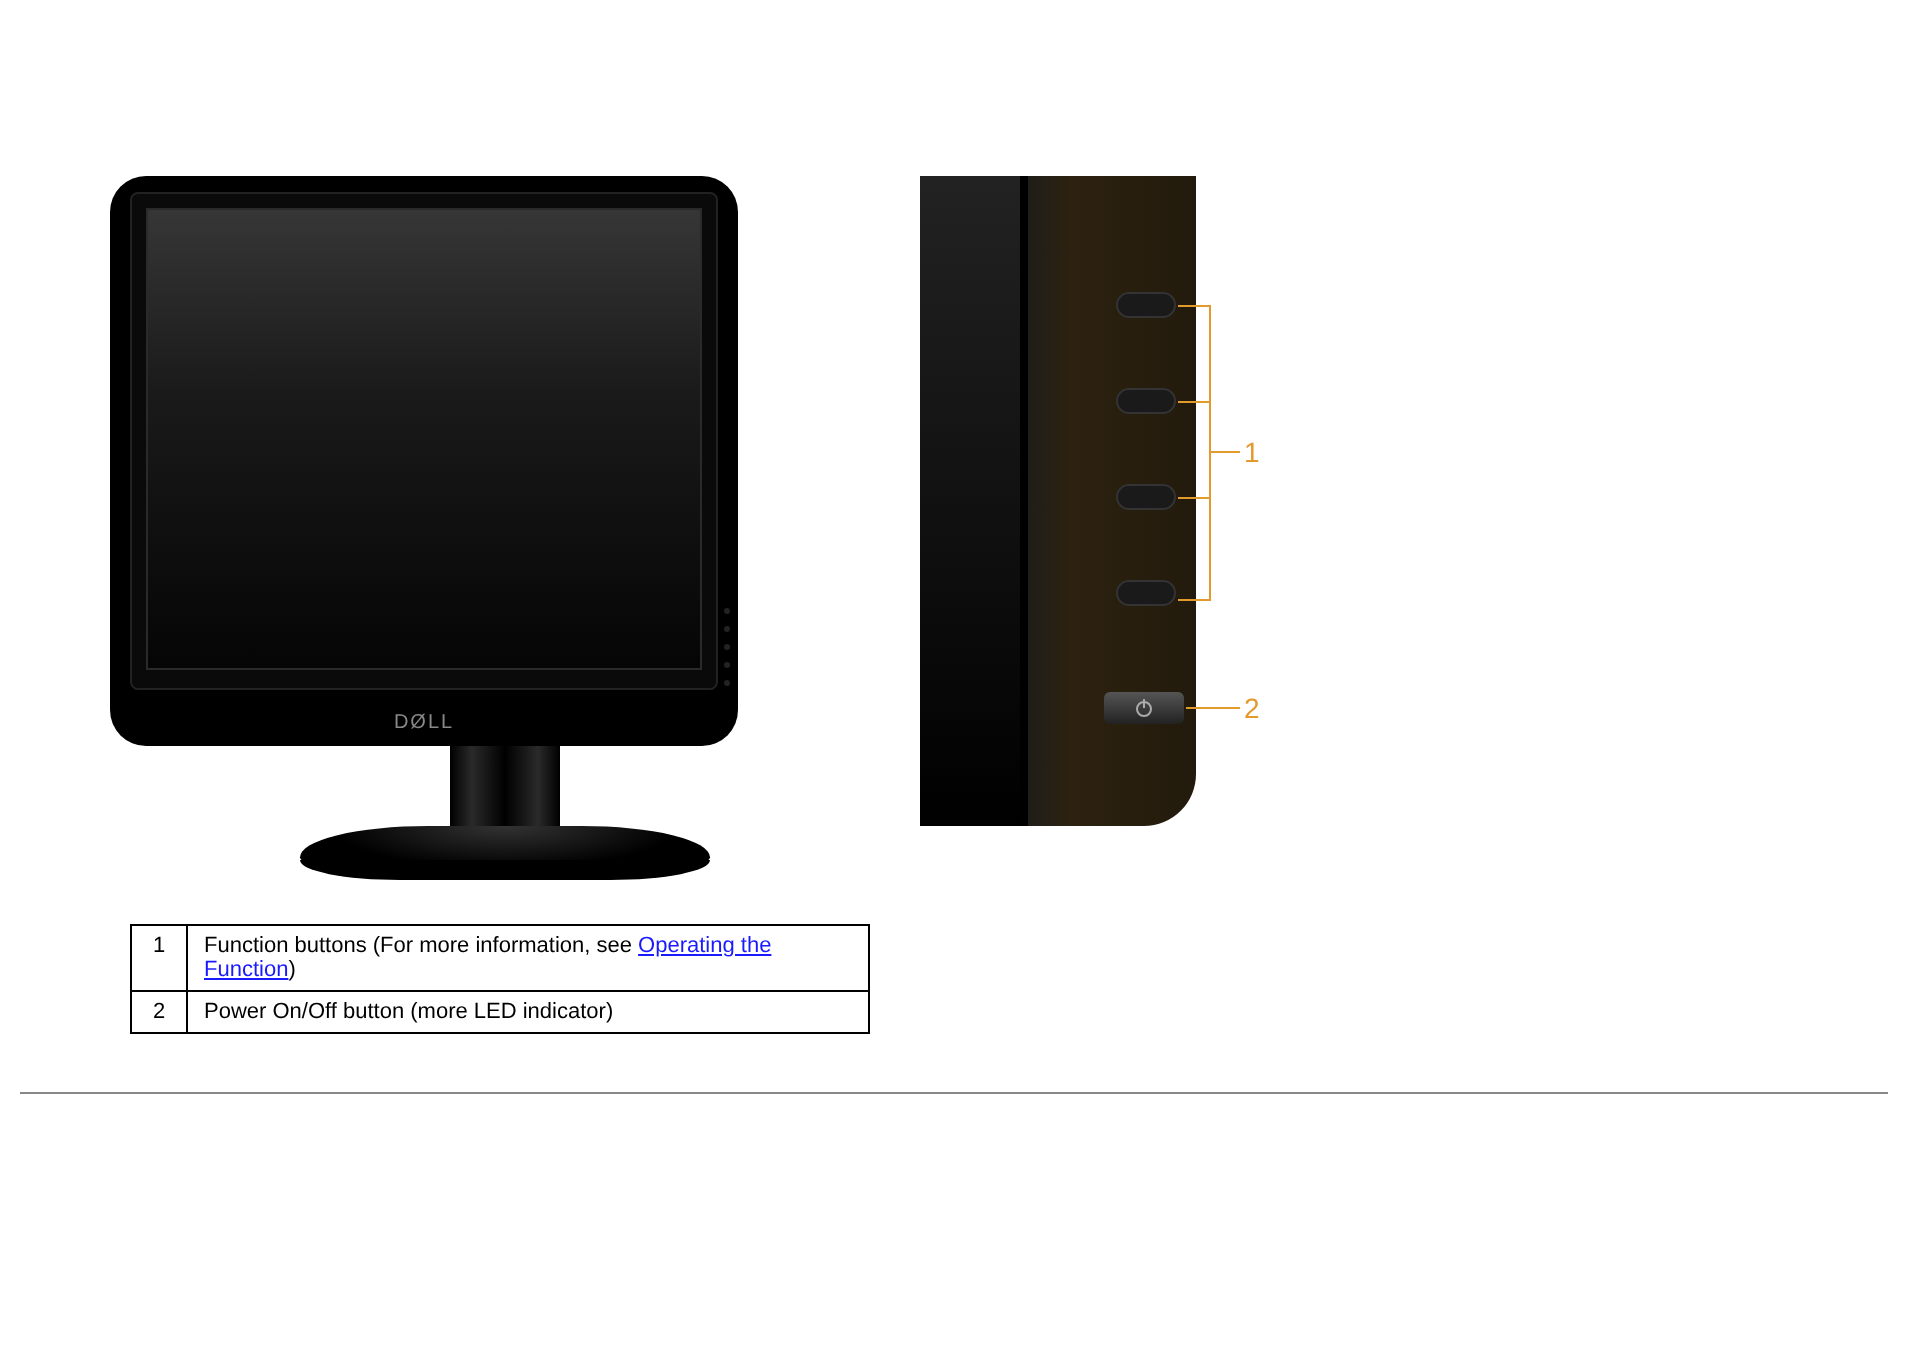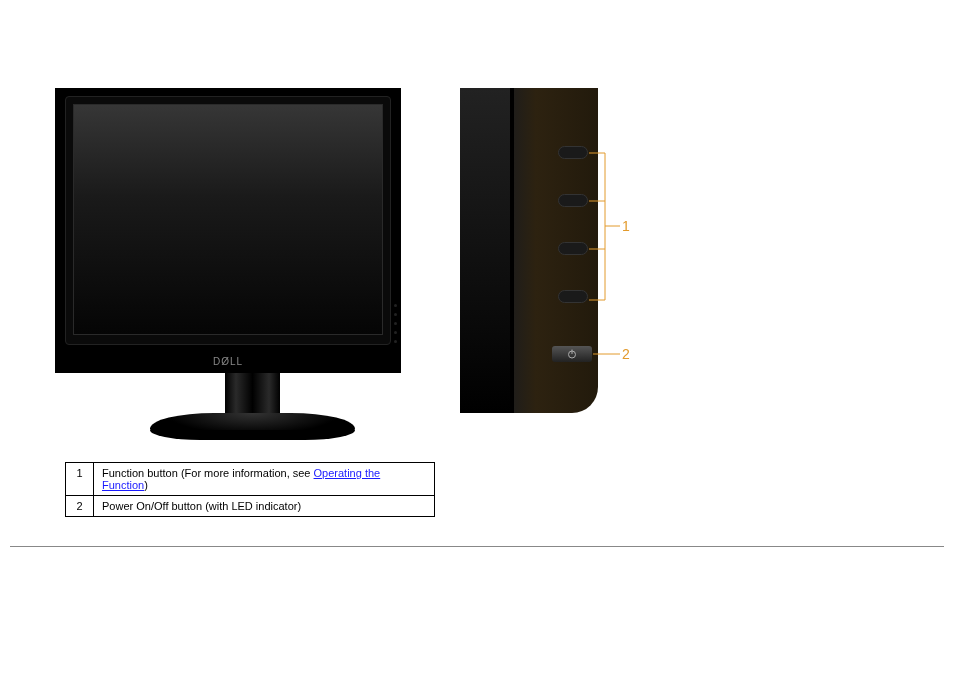--- a/index.html
+++ b/index.html
@@ -16,24 +16,24 @@
     position: relative;
     width: 954px;
     height: 675px;
   }
 
   
   .monitor {
     position: absolute;
     left: 55px;
     top: 88px;
-    width: 346px;
+    width: 314px;
     height: 285px;
     background: #000;
-    border-radius: 0;
+    border-radius: 18px;
   }
   .monitor-inner-top {
     position: absolute;
     left: 10px; right: 10px; top: 8px; bottom: 28px;
     background: #0a0a0a;
     border: 1px solid #222;
     border-radius: 4px;
   }
   .monitor-screen {
     position: absolute;
@@ -222,26 +222,26 @@
     <line x1="593" y1="354" x2="620" y2="354"></line>
   </svg>
   <div class="callout-label" style="left:622px; top:218px;">1</div>
   <div class="callout-label" style="left:622px; top:346px;">2</div>
 
   <table class="ref-table">
     <tbody>
         <tr>
       <td>1</td>
       <td>
-        <span>Function button (For more information, see </span><a href="#" class="link">Operating the</a>
+        <span>Function buttons (For more information, see </span><a href="#" class="link">Operating the</a>
         <a href="#" class="link">Function</a><span>)</span>
       </td>
     </tr>
     <tr>
       <td>2</td>
-      <td>Power On/Off button (with LED indicator)</td>
+      <td>Power On/Off button (more LED indicator)</td>
     </tr>
   </tbody>
     </table>
 
   <hr class="hr">
 
 </div>
 
 </body></html>

